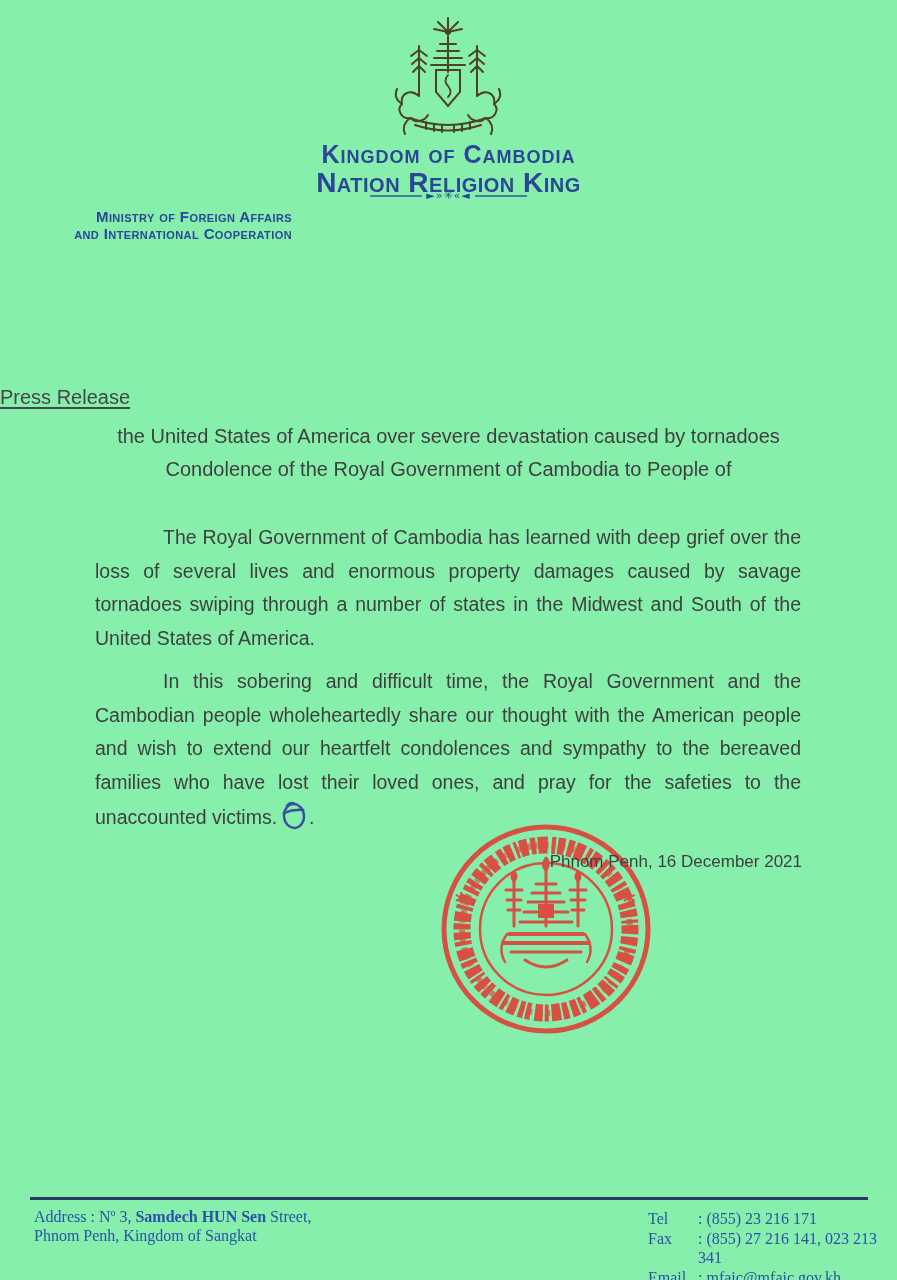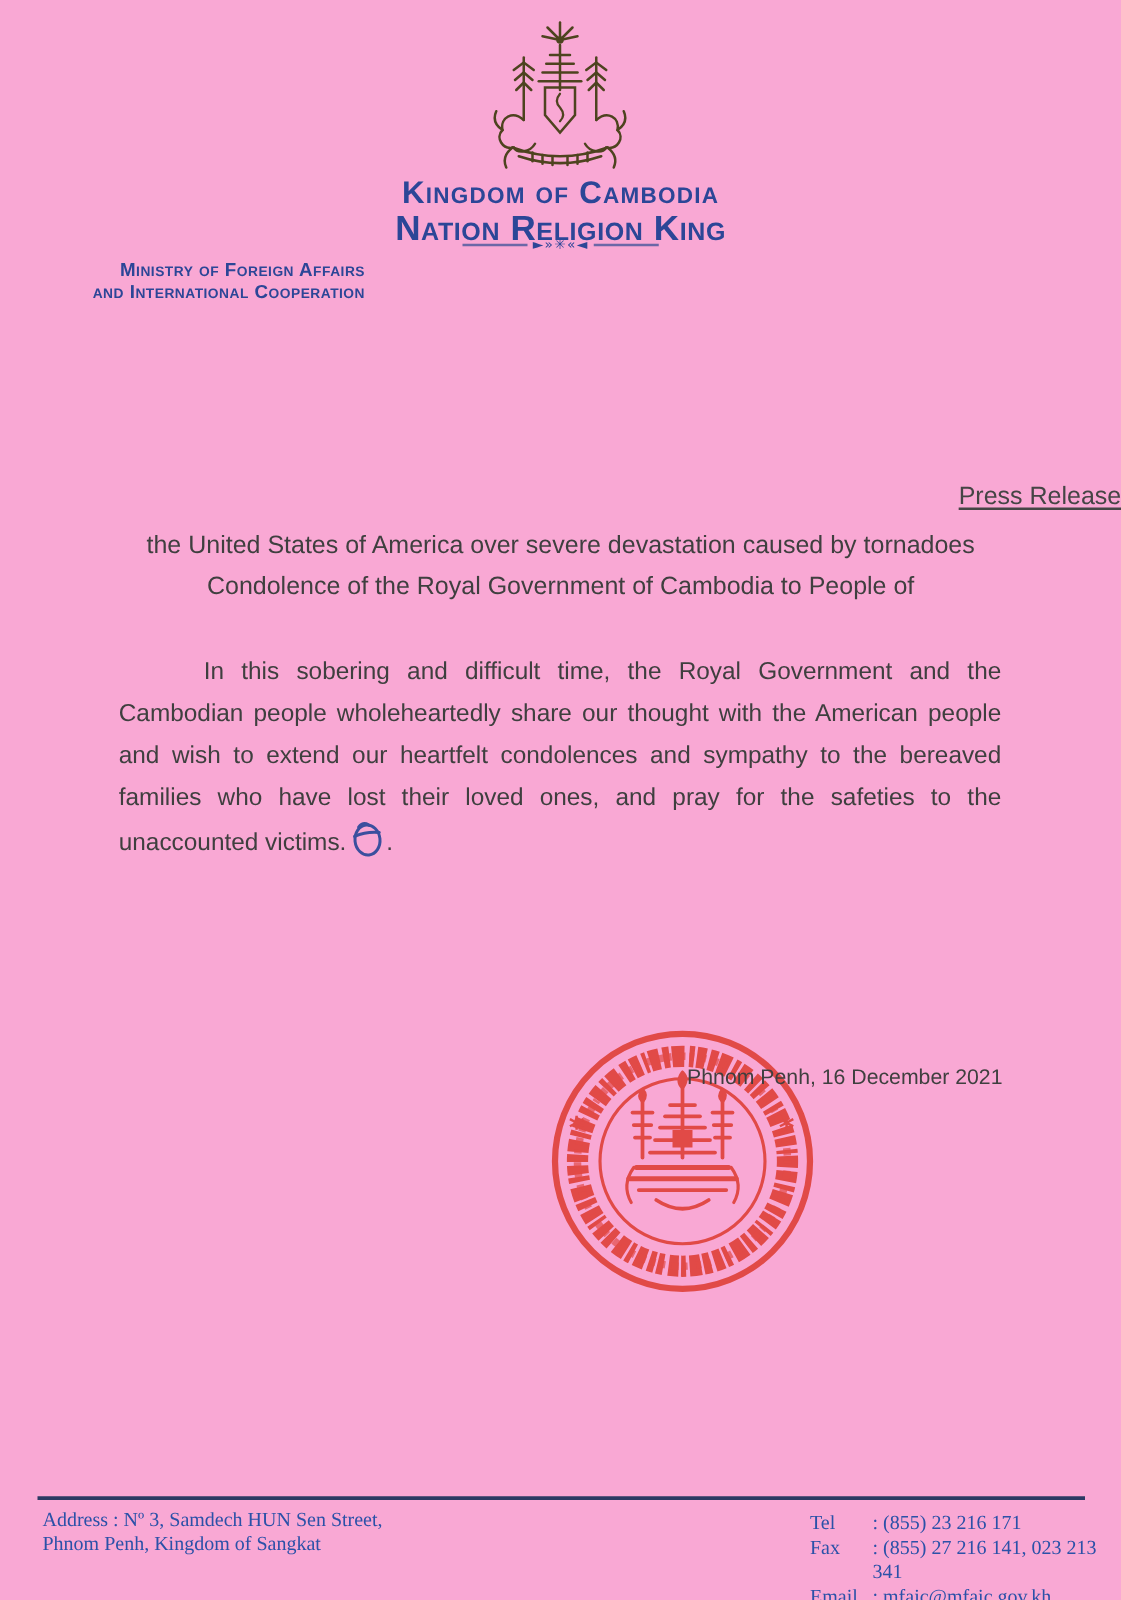--- a/index.html
+++ b/index.html
@@ -1,21 +1,21 @@
 <!DOCTYPE html>
 <html><head>
 <meta charset="utf-8">
 <style>
   html,body{margin:0;padding:0;}
   body{background:#e9e9e9;}
   .page{
     position:relative;
     width:897px;height:1280px;
     margin:0 auto;
-    background:#f9a8d4;
+    background:#86efac;
     overflow:hidden;
     font-family:"Liberation Sans", sans-serif;
   }
   
   .emblem{position:absolute;left:392px;top:12px;width:112px;height:126px;}
   .kingdom-line{
     position:absolute;left:0;top:140px;width:897px;
     text-align:center;
     font-family:"Liberation Sans", sans-serif;
     font-weight:bold;font-variant:small-caps;
@@ -35,21 +35,21 @@
     font-size:11px;color:#2c4697;letter-spacing:1px;line-height:10px;
     font-family:"DejaVu Sans", sans-serif;
   }
   .ministry{
     position:absolute;left:26px;top:208px;width:266px;
     text-align:right;font-weight:bold;font-variant:small-caps;
     font-size:15px;line-height:17px;letter-spacing:0.4px;color:#2c4697;
   }
   
   .doc-heading{
-    position:absolute;left:0;top:386px;width:897px;text-align:right;
+    position:absolute;left:0;top:386px;width:897px;text-align:left;
     font-size:20px;color:#454545;
   }
   .doc-heading span{text-decoration:underline;text-underline-offset:3px;}
   .doc-title{
     position:absolute;left:45px;top:420px;width:807px;text-align:center;
     font-size:20px;line-height:33px;color:#3f3f3f;
   }
   .paras{
     position:absolute;left:95px;top:521px;width:706px;
     font-size:19.5px;line-height:33.5px;color:#3f3f3f;
@@ -69,21 +69,21 @@
     position:absolute;left:34px;top:1207px;
     font-family:"Liberation Serif", serif;
     font-size:16px;line-height:19px;color:#2b51a8;
   }
   .footer-right{
     position:absolute;left:648px;top:1209px;
     font-family:"Liberation Serif", serif;
     font-size:16px;line-height:19.5px;color:#2b51a8;
     display:grid;grid-template-columns:48px auto;column-gap:2px;
   }
-  .bold{font-weight:normal;}
+  .bold{font-weight:bold;}
 </style>
 </head>
 <body>
 
 <div class="page">
 
   <svg class="emblem" viewBox="0 0 112 126" fill="none">
     <g stroke="#4e431f" stroke-width="2" stroke-linecap="round">
 
       <circle cx="56" cy="20" r="3" fill="#4e431f" stroke="none"></circle>
@@ -147,20 +147,21 @@
 
   <div class="doc-heading">
     <span>Press Release</span>
   </div>
   <div class="doc-title">
     <div>the United States of America over severe devastation caused by tornadoes</div>
     <div>Condolence of the Royal Government of Cambodia to People of</div>
   </div>
 
   <div class="paras">
+    <p>The Royal Government of Cambodia has learned with deep grief over the loss of several lives and enormous property damages caused by savage tornadoes swiping through a number of states in the Midwest and South of the United States of America.</p>
     <p><span>In this sobering and difficult time, the Royal Government and the Cambodian people wholeheartedly share our thought with the American people and wish to extend our heartfelt condolences and sympathy to the bereaved families who have lost their loved ones, and pray for the safeties to the unaccounted victims.</span><svg class="pen-mark" width="28" height="32" viewBox="0 0 28 32">
           <g stroke="#3b4f9e" stroke-width="2.4" fill="none" stroke-linecap="round" transform="rotate(-6 14 17)">
             <ellipse cx="14" cy="17" rx="10" ry="12"></ellipse>
             <path d="M4 13 Q14 10 24 12"></path>
             <path d="M8 6 q4 -4 8 -1"></path>
           </g>
         </svg><span>.</span></p>
   </div>
 
   <svg class="stamp" viewBox="0 0 214 214" fill="none">

